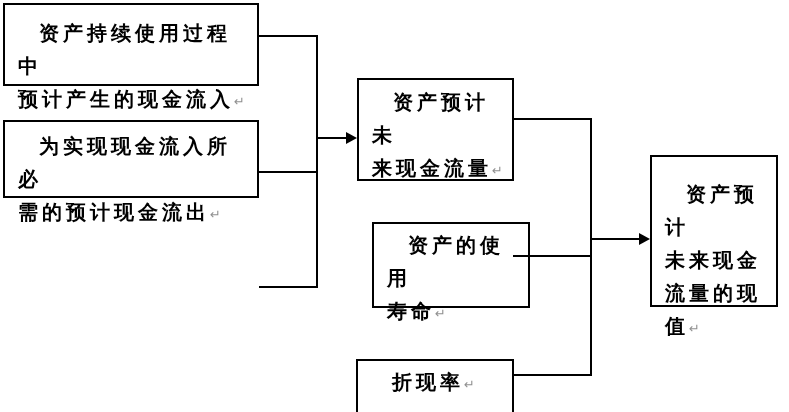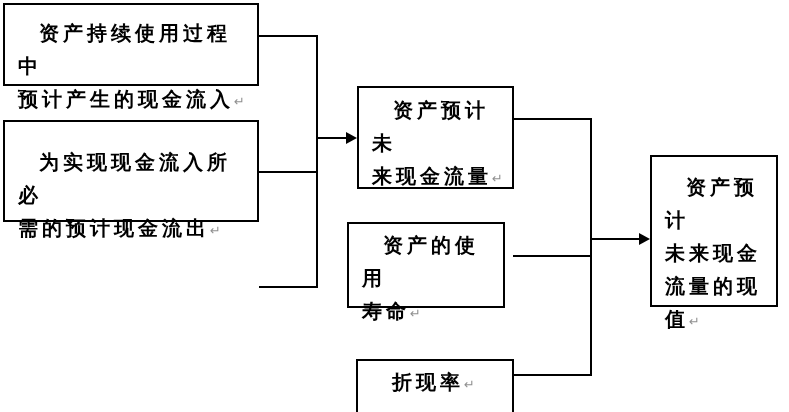--- a/index.html
+++ b/index.html
@@ -43,26 +43,26 @@
   .arrowhead {
     position: absolute;
     width: 0;
     height: 0;
     border-top: 6px solid transparent;
     border-bottom: 6px solid transparent;
     border-left: 11px solid #000000;
   }
   
   #box-l1 { left: 3px;   top: 3px;   width: 256px; height: 83px;  padding-top: 12px; }
-  #box-l2 { left: 3px;   top: 120px; width: 256px; height: 102px;  padding-top: 24px; }
+  #box-l2 { left: 3px;   top: 120px; width: 256px; height: 78px;  padding-top: 8px; }
   #box-l3 { left: 3px;   top: 223px; width: 256px; height: 119px; padding-top: 9px; }
-  #box-m1 { left: 357px; top: 86px;  width: 157px; height: 103px; padding-top: 6px; }
-  #box-m2 { left: 347px; top: 222px; width: 158px; height: 86px;  padding-top: 5px; }
+  #box-m1 { left: 357px; top: 78px;  width: 157px; height: 103px; padding-top: 6px; }
+  #box-m2 { left: 372px; top: 222px; width: 158px; height: 86px;  padding-top: 5px; }
   #box-m3 { left: 356px; top: 359px; width: 158px; height: 67px;  padding-top: 5px; }
-  #box-r1 { left: 650px; top: 155px; width: 128px; height: 152px; padding-top: 14px; }
+  #box-r1 { left: 650px; top: 155px; width: 128px; height: 152px; padding-top: 21px; }
 </style>
 </head>
 <body>
 
 <div class="stage">
 
   <div class="node" id="box-l1">
     <span class="txt">资产持续使用过程中
 预计产生的现金流入</span><span class="pmark">↵</span>
   </div>

